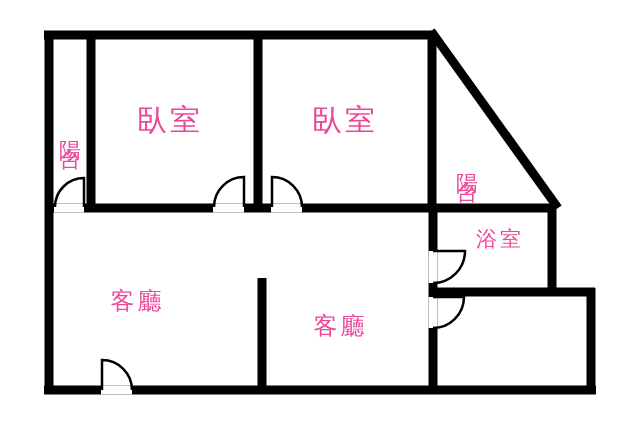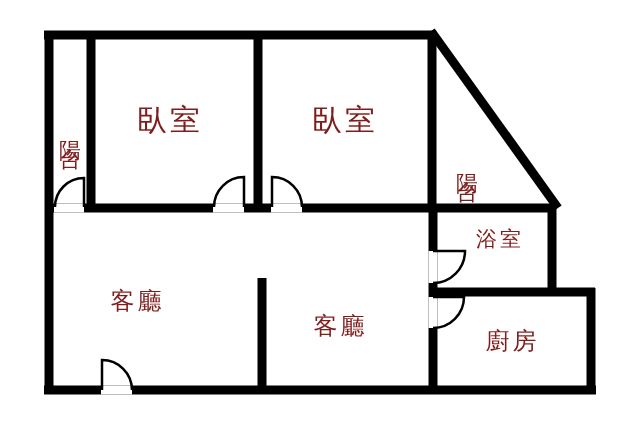--- a/index.html
+++ b/index.html
@@ -20,21 +20,21 @@
     left: 0;
     top: 0;
     width: 640px;
     height: 428px;
   }
   .room-label {
     position: absolute;
     display: flex;
     align-items: center;
     justify-content: center;
-    color: #7f1d1d;
+    color: #ec4899;
     white-space: nowrap;
     user-select: none;
   }
   .h-label { letter-spacing: 3px; }
   .v-label {
     writing-mode: vertical-rl;
     text-orientation: upright;
     letter-spacing: 7px;
   }
   .fs-big   { font-size: 30px; }
@@ -91,15 +91,14 @@
   <div class="room-label h-label fs-big" style="left:270px; top:100px; width:150px; height:40px;">臥室</div>
 
   <div class="room-label v-label fs-vert" style="left:445px; top:130px; width:44px; height:66px;">陽台</div>
 
   <div class="room-label h-label fs-small" style="left:460px; top:224px; width:80px; height:30px;">浴室</div>
 
   <div class="room-label h-label fs-mid" style="left:95px; top:286px; width:85px; height:30px;">客廳</div>
 
   <div class="room-label h-label fs-mid" style="left:298px; top:311px; width:85px; height:30px;">客廳</div>
 
-  <div class="room-label h-label fs-mid" style="left:470px; top:326px; width:85px; height:30px;">廚房</div>
 
 </div>
 
 </body></html>

